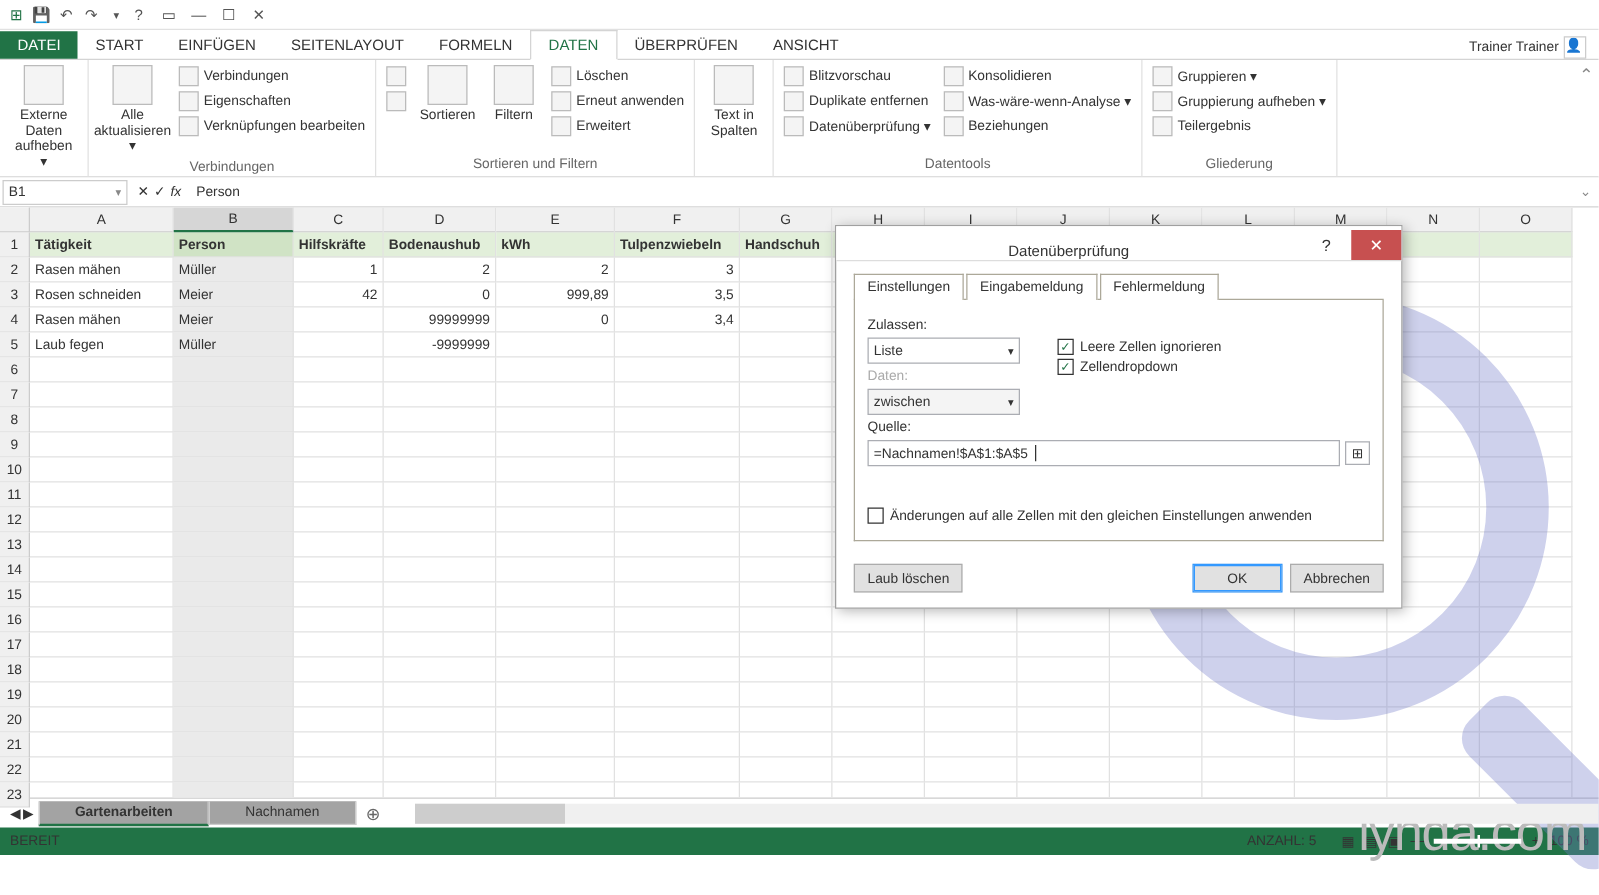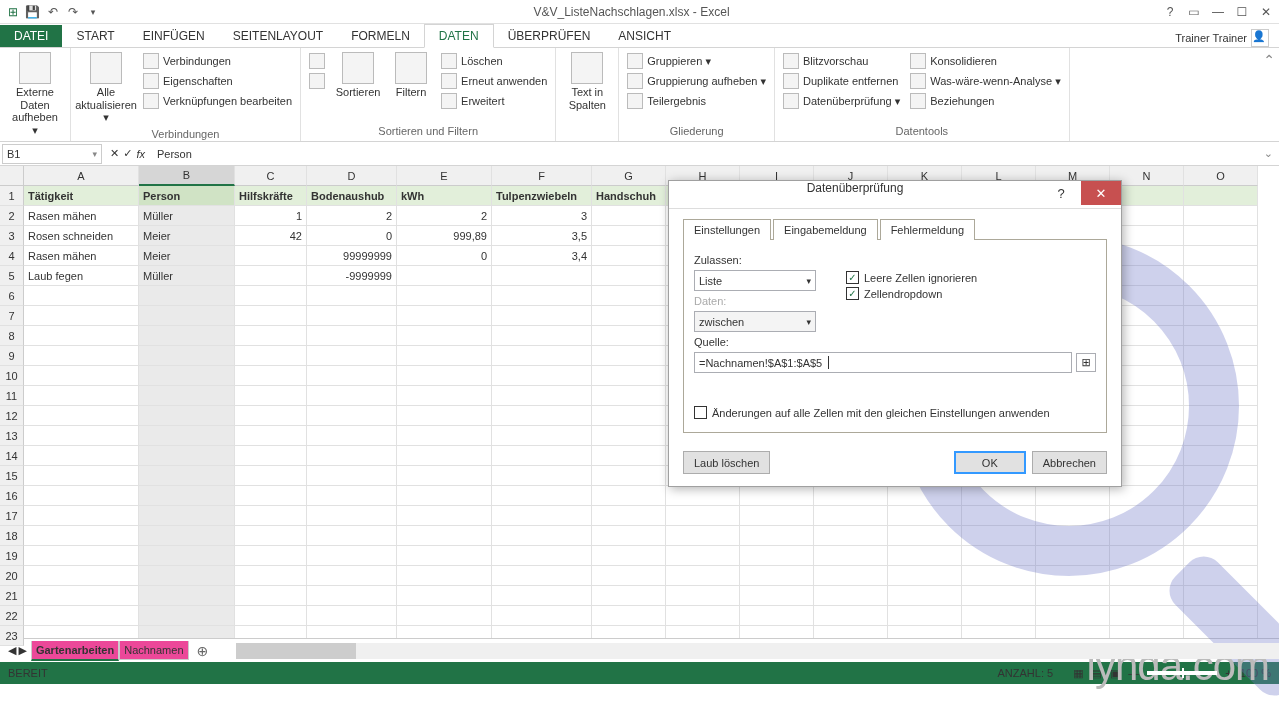--- a/index.html
+++ b/index.html
@@ -36,21 +36,21 @@
 .colhdr{border-right:1px solid #e1e1e1;border-bottom:1px solid #ccc;display:flex;align-items:center;justify-content:center;font-size:11px;background:#f0f0f0}
 .colhdr.sel{background:#d6d6d6;border-bottom:2px solid #217346}
 .gmain{flex:1;overflow:hidden}
 .grow{display:flex;height:20px}
 .cell{border-right:1px solid #e1e1e1;border-bottom:1px solid #e1e1e1;padding:0 4px;display:flex;align-items:center;overflow:hidden;white-space:nowrap}
 .cell.hdr{background:#e2efda;font-weight:bold}
 .cell.selcol{background:#eaeaea}
 .cell.hdr.selcol{background:#d0e3c5}
 .cell.num{justify-content:flex-end}
 .dialog{position:absolute;left:668px;top:180px;width:454px;background:#fff;border:1px solid #a0a0a0;box-shadow:2px 2px 10px rgba(0,0,0,0.3)}
-.dlg-title{height:28px;display:flex;align-items:flex-start;background:#fff;border-bottom:1px solid #ddd}
+.dlg-title{height:28px;display:flex;align-items:flex-end;background:#fff;border-bottom:1px solid #ddd}
 .dlg-title-text{flex:1;text-align:center;font-size:12px}
 .dlg-title-btn{width:40px;height:24px;display:flex;align-items:center;justify-content:center;font-size:13px}
 .dlg-close{background:#c75050;color:#fff}
 .dlg-body{padding:10px 14px}
 .dlg-tabs{display:flex;border-bottom:1px solid #aca899}
 .dlg-tab{padding:4px 10px;border:1px solid #aca899;border-bottom:none;margin-right:2px;margin-bottom:-1px;background:#fff;cursor:pointer;font-size:11px}
 .dlg-tab.active{background:#fff;position:relative}
 .dlg-tab.active::after{content:"";position:absolute;left:0;right:0;bottom:-1px;height:1px;background:#fff}
 .dlg-panel{border:1px solid #aca899;border-top:none;padding:10px}
 .fld-label{font-size:11px;margin:4px 0}
@@ -60,21 +60,21 @@
 .chk{display:flex;align-items:center;gap:5px;font-size:11px;margin:3px 0}
 .chk-box{width:13px;height:13px;border:1px solid #333;display:flex;align-items:center;justify-content:center;font-size:10px;color:#217346}
 .src-row{display:flex;align-items:center;gap:4px}
 .src-input{flex:1;height:21px;border:1px solid #abadb3;padding:0 4px;font-size:11px;display:flex;align-items:center}
 .src-btn{width:20px;height:19px;border:1px solid #abadb3;display:flex;align-items:center;justify-content:center}
 .dlg-footer{display:flex;justify-content:space-between;align-items:center;padding:8px 14px 12px}
 .btn{min-width:72px;height:23px;border:1px solid #acacac;background:#e1e1e1;display:flex;align-items:center;justify-content:center;font-size:11px;cursor:pointer;padding:0 10px}
 .btn.primary{border:1px solid #3399ff;box-shadow:0 0 0 1px #3399ff inset}
 .sheet-tabs{height:24px;display:flex;align-items:center;border-top:1px solid #ccc;background:#fff;padding-left:4px}
 .sheet-nav{display:flex;gap:2px;padding:0 4px;color:#888}
-.sheet-tab{padding:3px 4px;border:1px solid #ccc;border-top:none;font-size:11px;cursor:pointer;background:#ec4899}
+.sheet-tab{padding:3px 28px;border:1px solid #ccc;border-top:none;font-size:11px;cursor:pointer;background:#a3a3a3}
 .sheet-tab.active{border-bottom:2px solid #217346;font-weight:bold}
 .sheet-add{padding:0 8px;font-size:14px;color:#666}
 .hscroll{flex:1;height:16px;margin-left:20px;background:#f0f0f0;position:relative}
 .hscroll-thumb{position:absolute;left:0;width:120px;height:100%;background:#cdcdcd}
 .status{height:22px;background:#217346;color:#fff;display:flex;align-items:center;padding:0 8px;font-size:11px}
 .status-left{flex:1}
 .status-mid{display:flex;gap:18px}
 .status-right{display:flex;align-items:center;gap:8px;margin-left:20px}
 .watermark{position:absolute;right:10px;bottom:26px;font-size:42px;color:#bbb;font-weight:300;letter-spacing:-1px;pointer-events:none}
 .watermark-circle{position:absolute;right:40px;bottom:140px;width:340px;height:340px;border:50px solid rgba(115,123,200,0.35);border-radius:50%;pointer-events:none}
@@ -85,21 +85,20 @@
 <body>
 
 <div class="qat">
   <div class="qat-left">
     <span class="qat-ico" style="color:#217346">⊞</span>
     <span class="qat-ico">💾</span>
     <span class="qat-ico">↶</span>
     <span class="qat-ico">↷</span>
     <span class="qat-ico" style="font-size:9px">▾</span>
   </div>
-  <div class="qat-title">V&amp;V_ListeNachschlagen.xlsx - Excel</div>
   <div class="qat-right">
     <span class="qat-ico">?</span>
     <span class="qat-ico">▭</span>
     <span class="qat-ico">—</span>
     <span class="qat-ico">☐</span>
     <span class="qat-ico">✕</span>
   </div>
 </div>
 
 <div class="tabs">
@@ -192,66 +191,66 @@
         <div class="rbtn-big-lbl"><span>Text in</span><br><span>Spalten</span></div>
       </div>
     </div>
     <div class="rgroup-label"></div>
   </div>
   <div class="rgroup">
     <div class="rgroup-body">
       <div class="rlist">
         <div class="ritem">
             <div class="ritem-ico"></div>
-            <span>Gruppieren ▾</span>
-          </div>
-        <div class="ritem">
-            <div class="ritem-ico"></div>
-            <span>Gruppierung aufheben ▾</span>
-          </div>
-        <div class="ritem">
-            <div class="ritem-ico"></div>
-            <span>Teilergebnis</span>
-          </div>
-      </div>
-    </div>
-    <div class="rgroup-label">Gliederung</div>
+            <span>Blitzvorschau</span>
+          </div>
+        <div class="ritem">
+            <div class="ritem-ico"></div>
+            <span>Duplikate entfernen</span>
+          </div>
+        <div class="ritem">
+            <div class="ritem-ico"></div>
+            <span>Datenüberprüfung ▾</span>
+          </div>
+      </div>
+      <div class="rlist">
+        <div class="ritem">
+            <div class="ritem-ico"></div>
+            <span>Konsolidieren</span>
+          </div>
+        <div class="ritem">
+            <div class="ritem-ico"></div>
+            <span>Was-wäre-wenn-Analyse ▾</span>
+          </div>
+        <div class="ritem disabled">
+            <div class="ritem-ico"></div>
+            <span>Beziehungen</span>
+          </div>
+      </div>
+    </div>
+    <div class="rgroup-label">Datentools</div>
   </div>
   <div class="rgroup">
     <div class="rgroup-body">
       <div class="rlist">
         <div class="ritem">
             <div class="ritem-ico"></div>
-            <span>Blitzvorschau</span>
-          </div>
-        <div class="ritem">
-            <div class="ritem-ico"></div>
-            <span>Duplikate entfernen</span>
-          </div>
-        <div class="ritem">
-            <div class="ritem-ico"></div>
-            <span>Datenüberprüfung ▾</span>
-          </div>
-      </div>
-      <div class="rlist">
-        <div class="ritem">
-            <div class="ritem-ico"></div>
-            <span>Konsolidieren</span>
-          </div>
-        <div class="ritem">
-            <div class="ritem-ico"></div>
-            <span>Was-wäre-wenn-Analyse ▾</span>
-          </div>
-        <div class="ritem disabled">
-            <div class="ritem-ico"></div>
-            <span>Beziehungen</span>
-          </div>
-      </div>
-    </div>
-    <div class="rgroup-label">Datentools</div>
+            <span>Gruppieren ▾</span>
+          </div>
+        <div class="ritem">
+            <div class="ritem-ico"></div>
+            <span>Gruppierung aufheben ▾</span>
+          </div>
+        <div class="ritem">
+            <div class="ritem-ico"></div>
+            <span>Teilergebnis</span>
+          </div>
+      </div>
+    </div>
+    <div class="rgroup-label">Gliederung</div>
   </div>
   <div style="margin-left:auto;padding:4px;display:flex;align-items:flex-start">
     <span style="font-size:14px;color:#888">⌃</span>
   </div>
 </div>
 
 <div class="formula-bar">
   <div class="name-box">
       <span>B1</span>
       <span style="margin-left:auto;font-size:9px;color:#888">▾</span>

